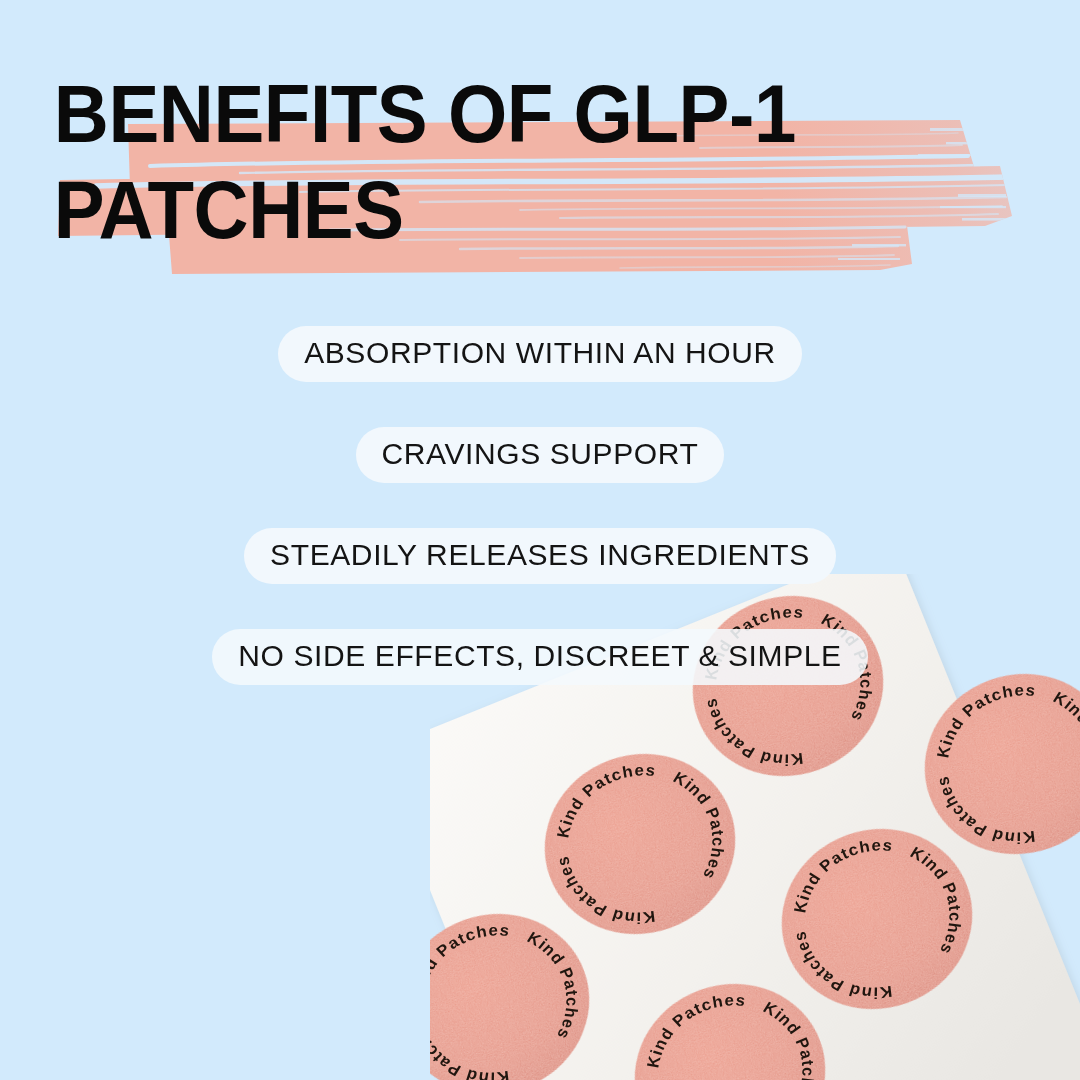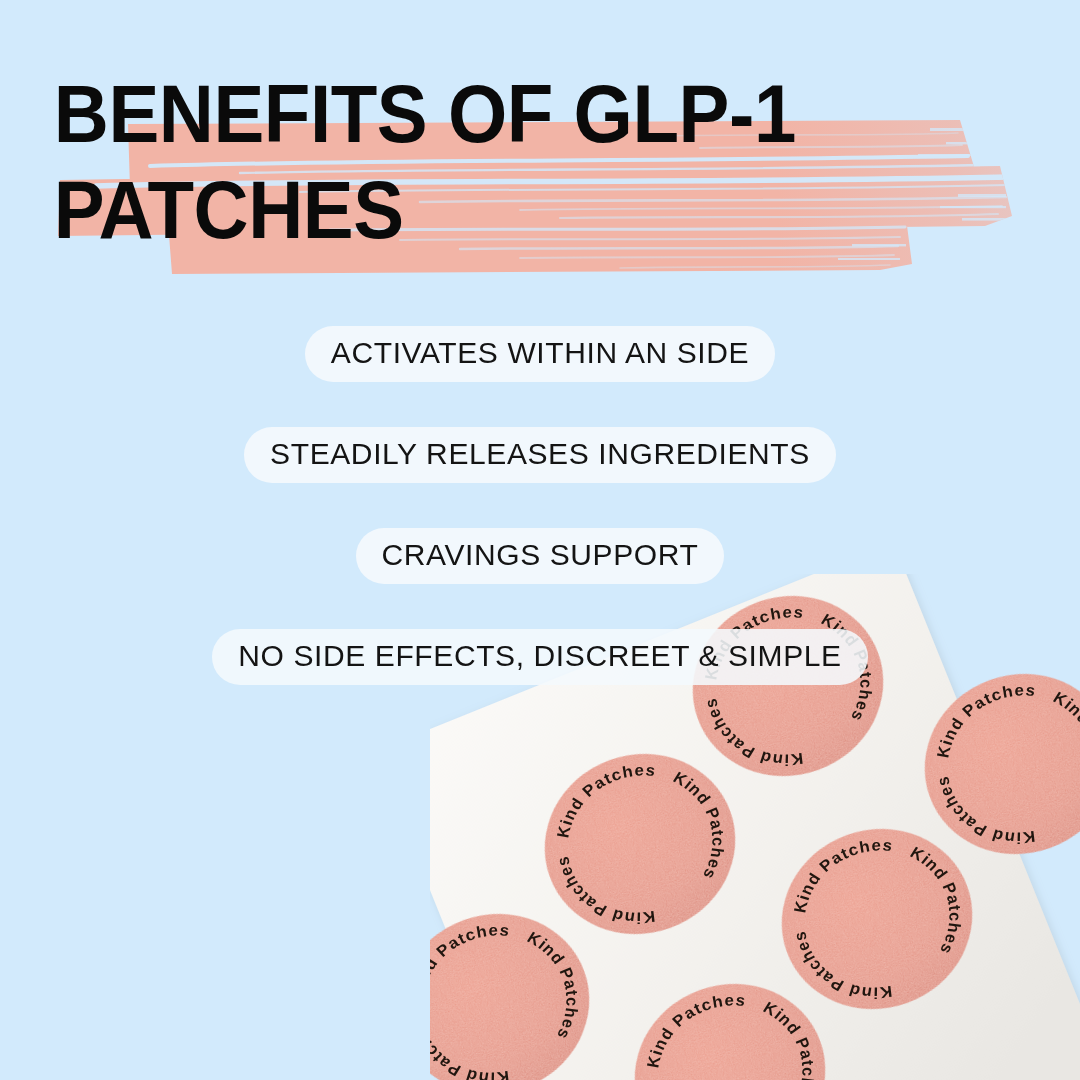--- a/index.html
+++ b/index.html
@@ -230,26 +230,26 @@
           <g transform="rotate(180)" fill="#20160f" font-family="'Liberation Sans', sans-serif" font-size="17" font-weight="bold" letter-spacing="1.1">
             <text><textPath href="#tp1" startOffset="2%">Kind Patches &nbsp; Kind Patches &nbsp; Kind Patches</textPath></text>
           </g>
         </g>
       </g>
     </svg>
   </div>
 
   <div class="pill-list">
     <div class="pill-row">
-      <span class="pill">ACTIVATES WITHIN AN SIDE</span>
+      <span class="pill">ABSORPTION WITHIN AN HOUR</span>
+    </div>
+    <div class="pill-row">
+      <span class="pill">CRAVINGS SUPPORT</span>
     </div>
     <div class="pill-row">
       <span class="pill">STEADILY RELEASES INGREDIENTS</span>
     </div>
     <div class="pill-row">
-      <span class="pill">CRAVINGS SUPPORT</span>
-    </div>
-    <div class="pill-row">
       <span class="pill translucent">NO SIDE EFFECTS, DISCREET &amp; SIMPLE</span>
     </div>
   </div>
 
 </div>
 
 </body></html>

